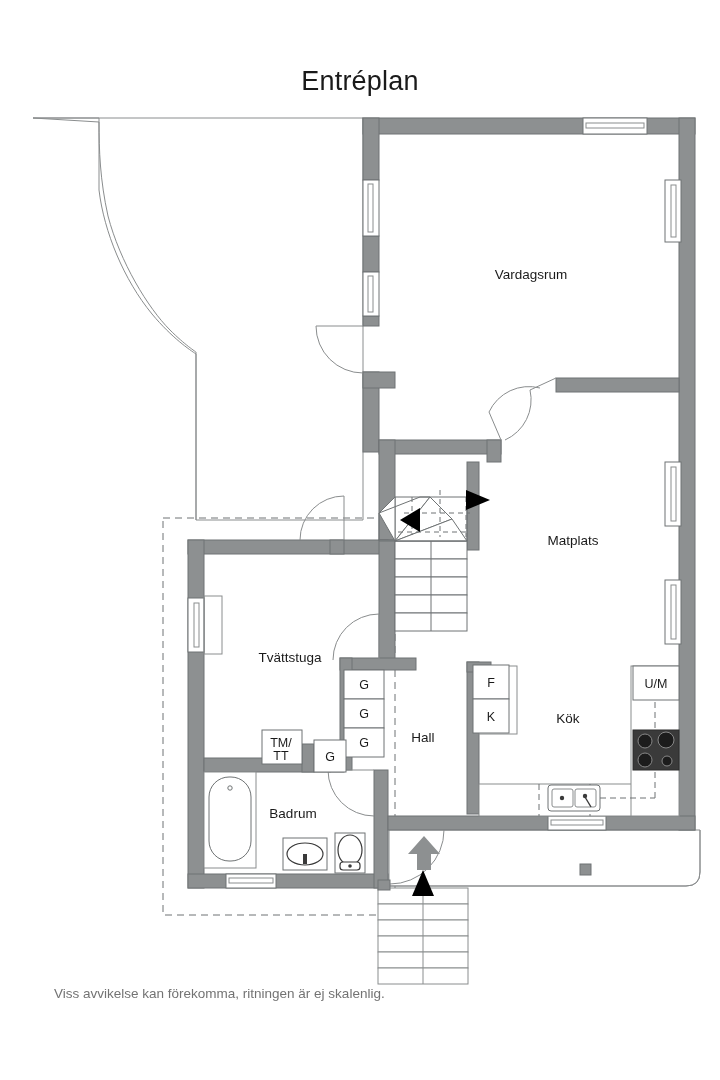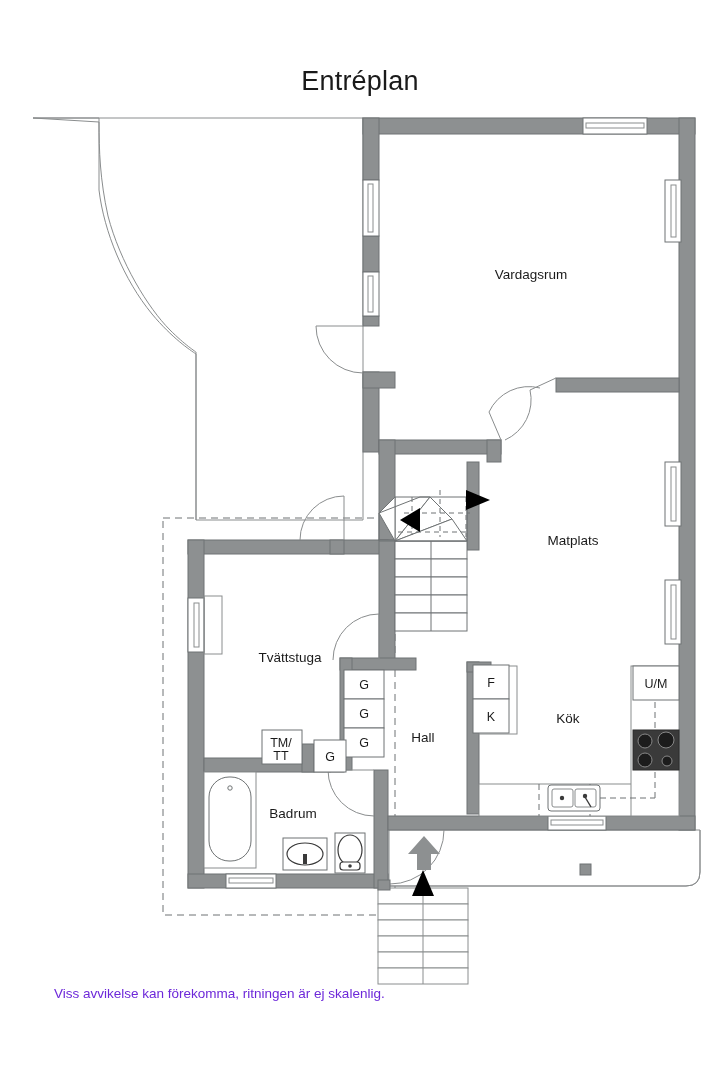--- a/index.html
+++ b/index.html
@@ -3,21 +3,21 @@
 <meta charset="utf-8">
 <style>
   html,body{margin:0;padding:0;background:#ffffff;}
   body{width:720px;height:1080px;position:relative;font-family:"Liberation Sans",sans-serif;overflow:hidden;}
   #plan-root{position:absolute;left:0;top:0;width:720px;height:1080px;}
   .title{
     position:absolute;left:0;top:66px;width:720px;text-align:center;
     font-size:27px;color:#1a1a1a;letter-spacing:.2px;font-weight:400;
   }
   .footnote{
-    position:absolute;left:54px;top:986px;font-size:13.5px;color:#6d28d9;
+    position:absolute;left:54px;top:986px;font-size:13.5px;color:#737373;
   }
   svg{position:absolute;left:0;top:0;}
   .rmlabel{font-family:"Liberation Sans",sans-serif;font-size:13.5px;fill:#1a1a1a;}
   .applabel{font-family:"Liberation Sans",sans-serif;font-size:12.5px;fill:#1a1a1a;}
 </style>
 </head>
 <body>
 
 <div id="plan-root">
 

